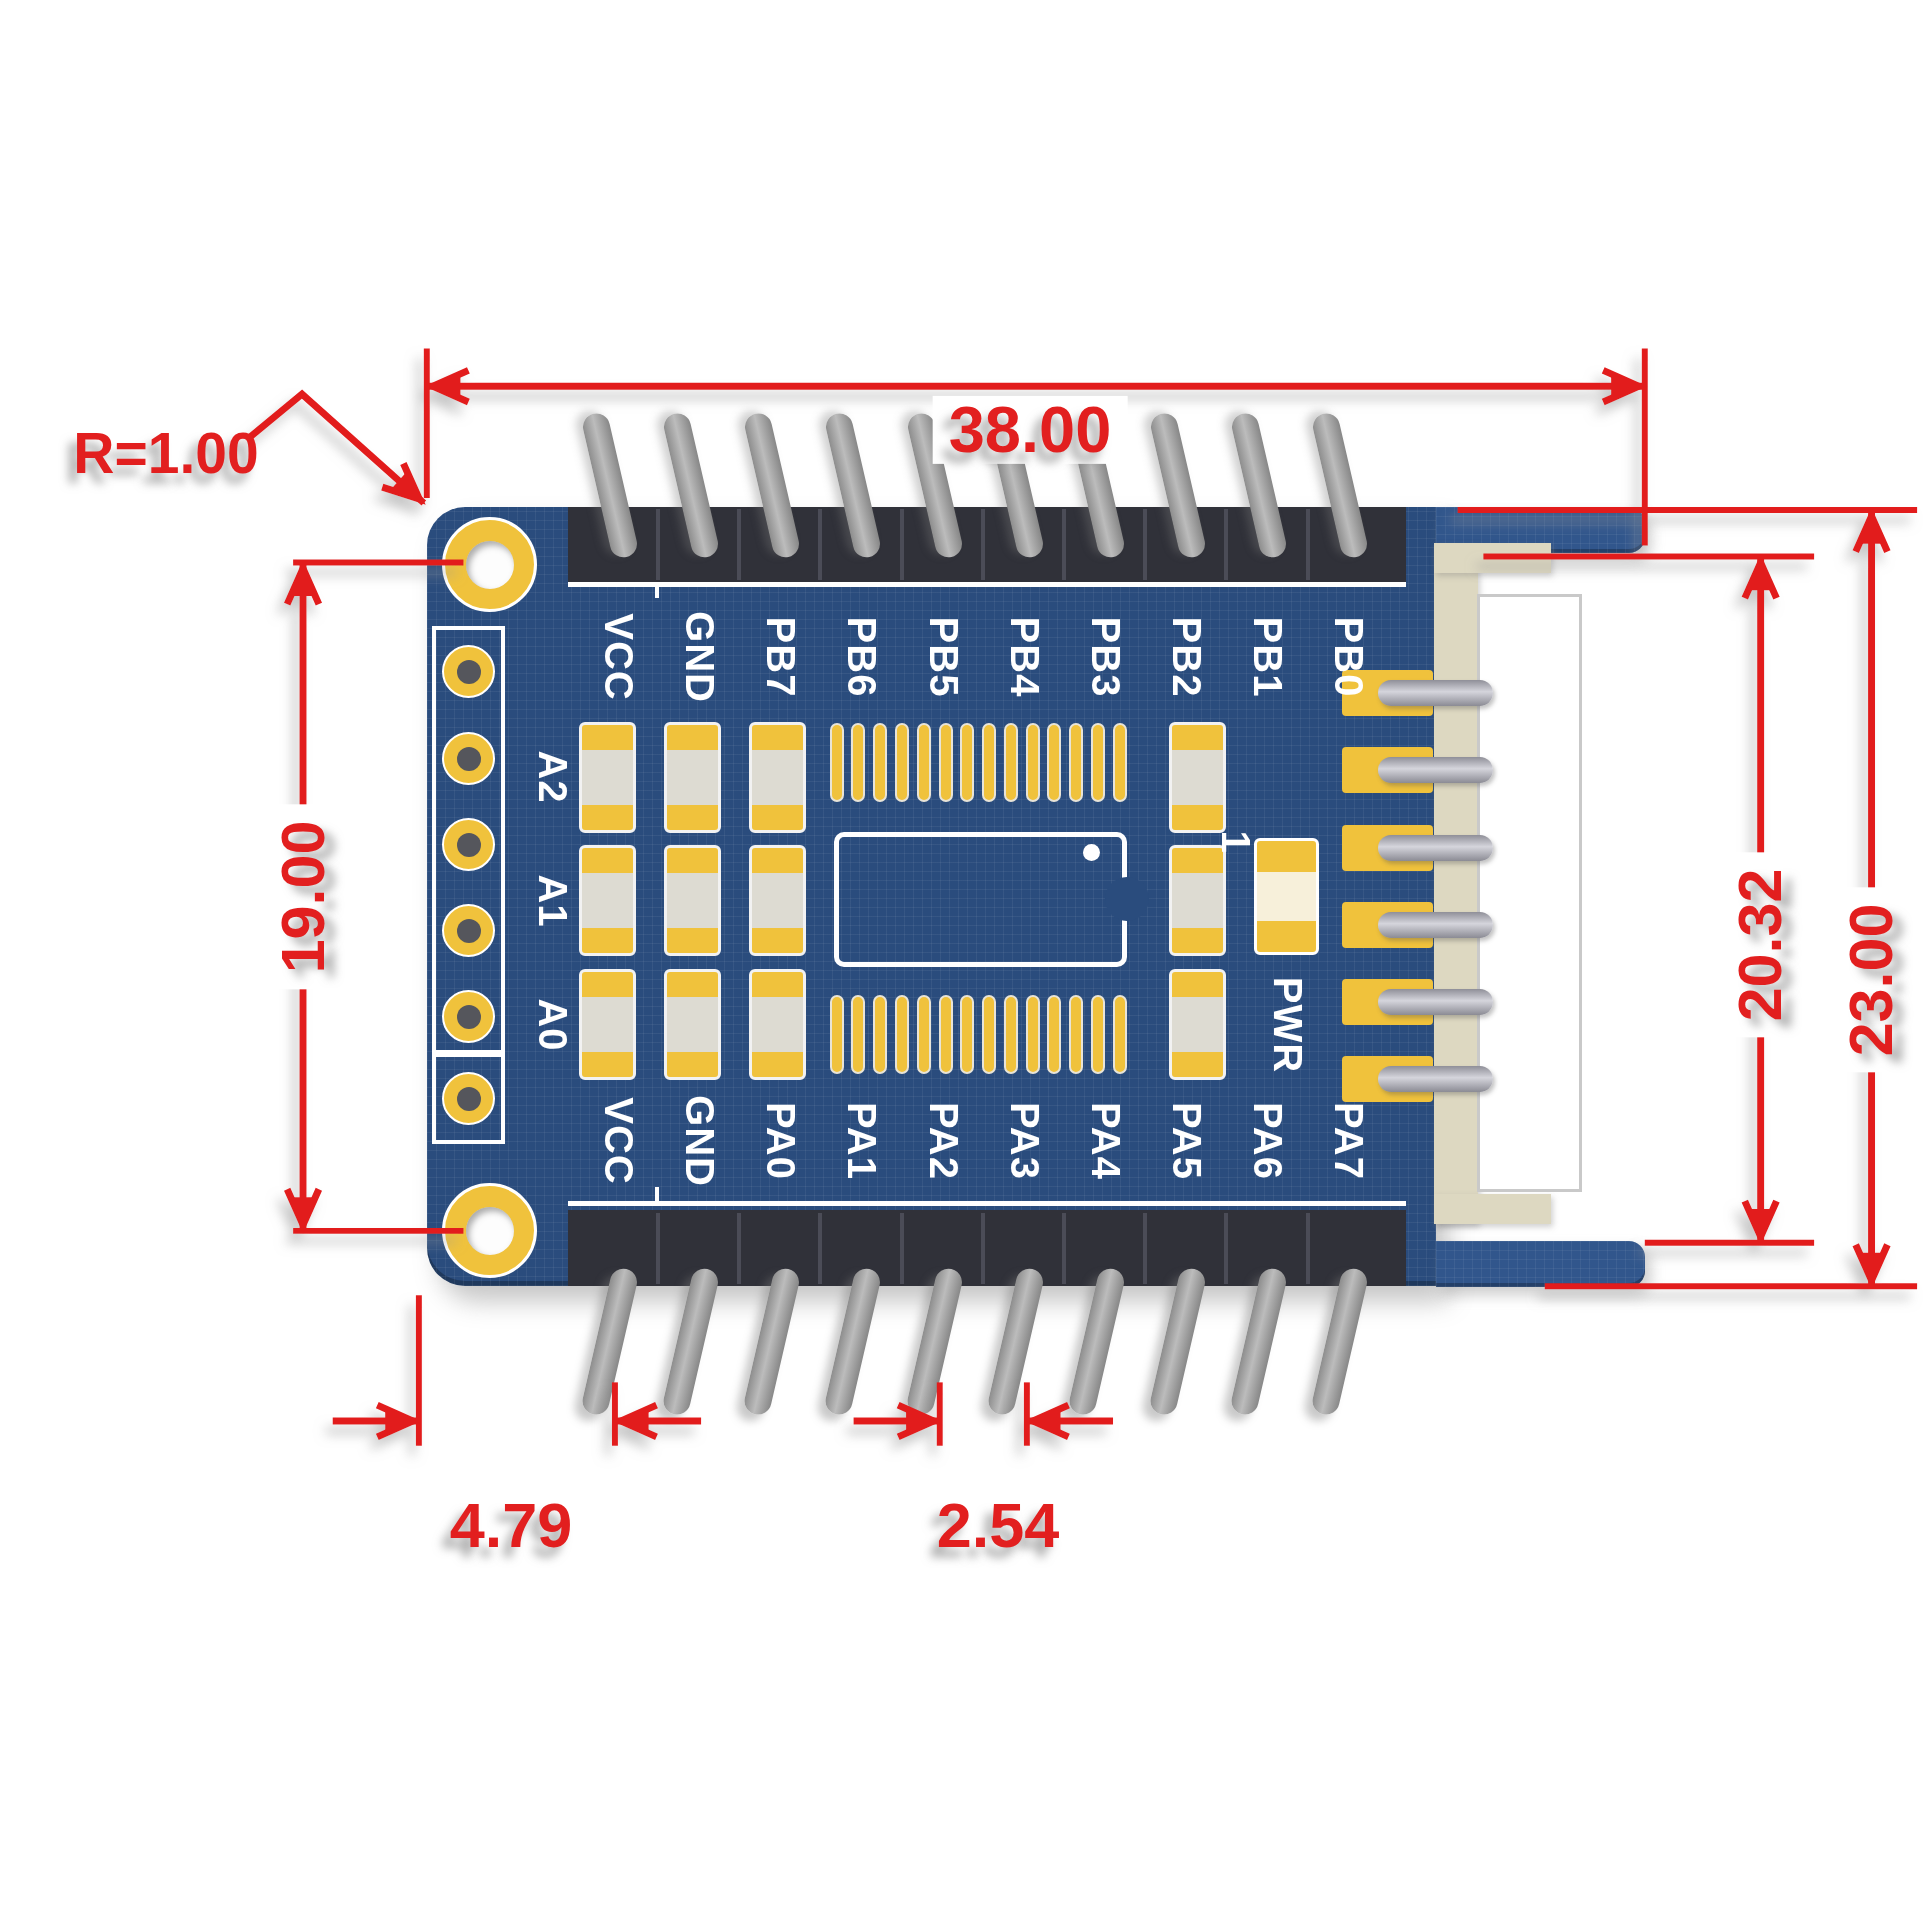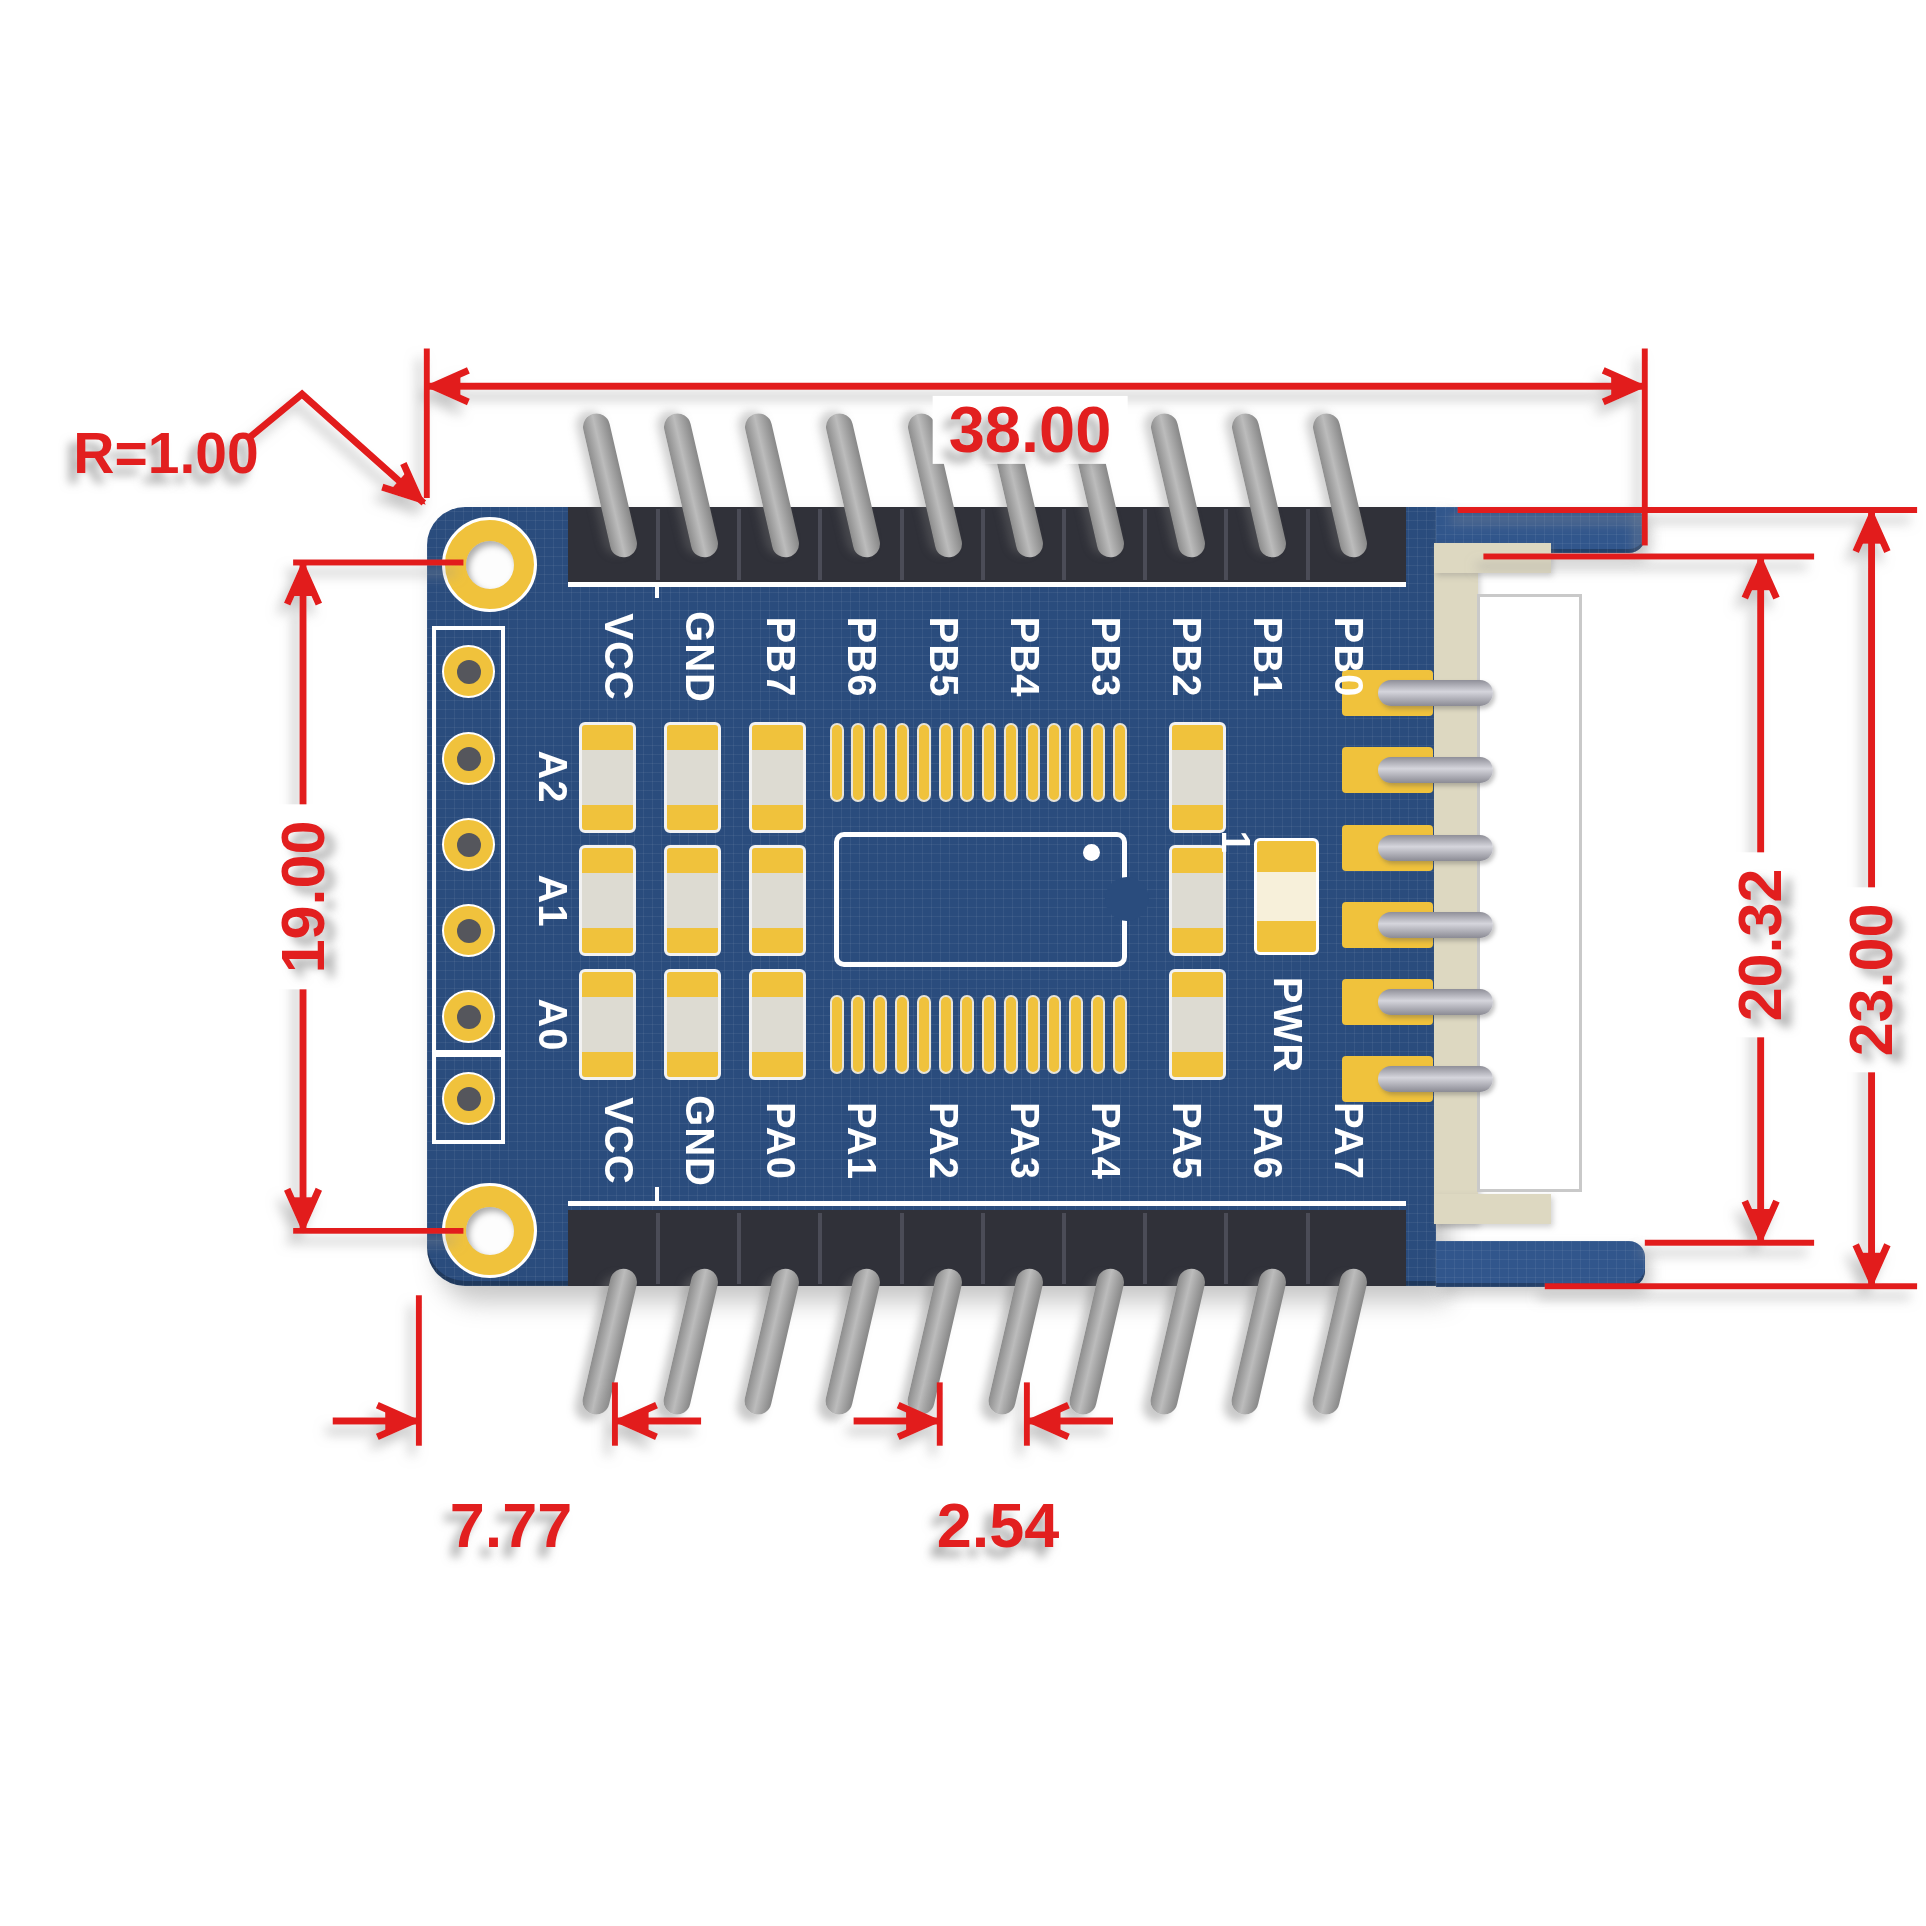--- a/index.html
+++ b/index.html
@@ -293,16 +293,16 @@
 
       <polyline points="253,441 305,398 428,508" marker-end="url(#arr)"></polyline>
     </g>
   </svg>
 
   <div class="dimtext gap" style="left:1030px;top:386px;font-size:65px;margin-top:44px;">38.00</div>
   <div class="dimtext" style="left:166px;top:453px;font-size:57px;">R=1.00</div>
   <div class="dimtext vert gap" style="left:303px;top:897px;font-size:61px;">19.00</div>
   <div class="dimtext vert gap" style="left:1760px;top:945px;font-size:61px;">20.32</div>
   <div class="dimtext vert gap" style="left:1871px;top:980px;font-size:61px;">23.00</div>
-  <div class="dimtext" style="left:511px;top:1525px;font-size:63px;">7.77</div>
+  <div class="dimtext" style="left:511px;top:1525px;font-size:63px;">4.79</div>
   <div class="dimtext" style="left:998px;top:1525px;font-size:63px;">2.54</div>
 </div>
 
 
 </body></html>

